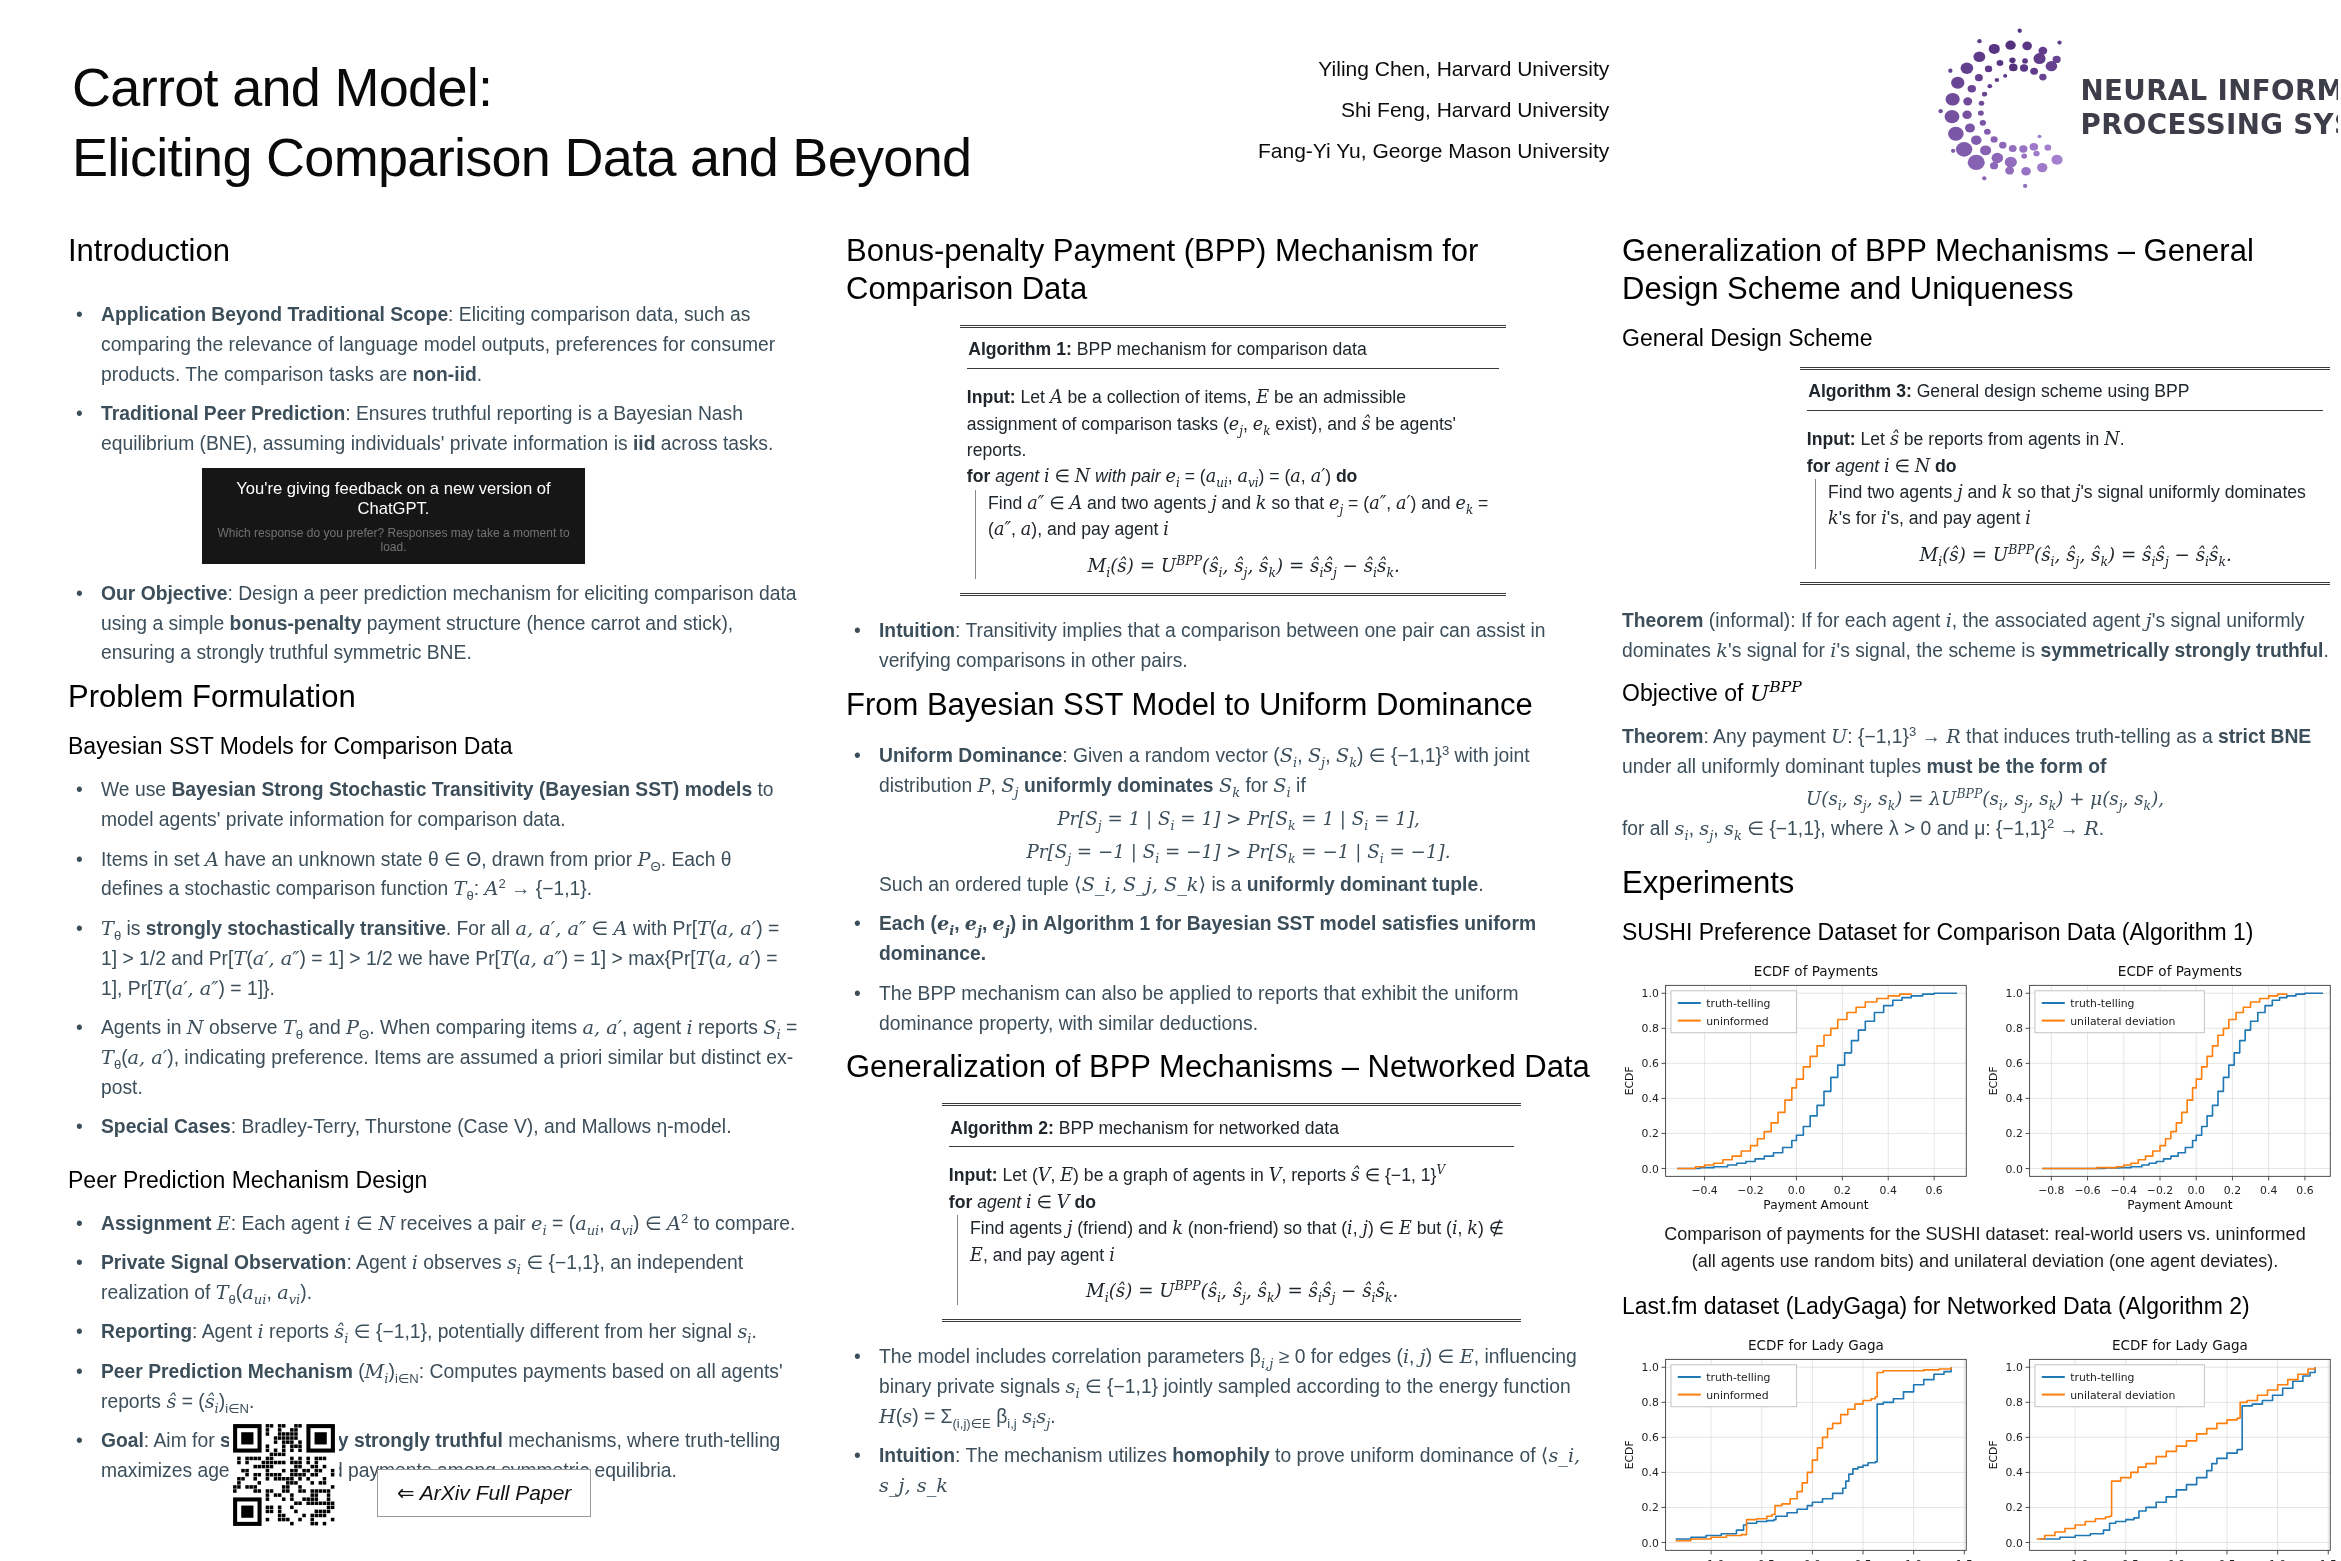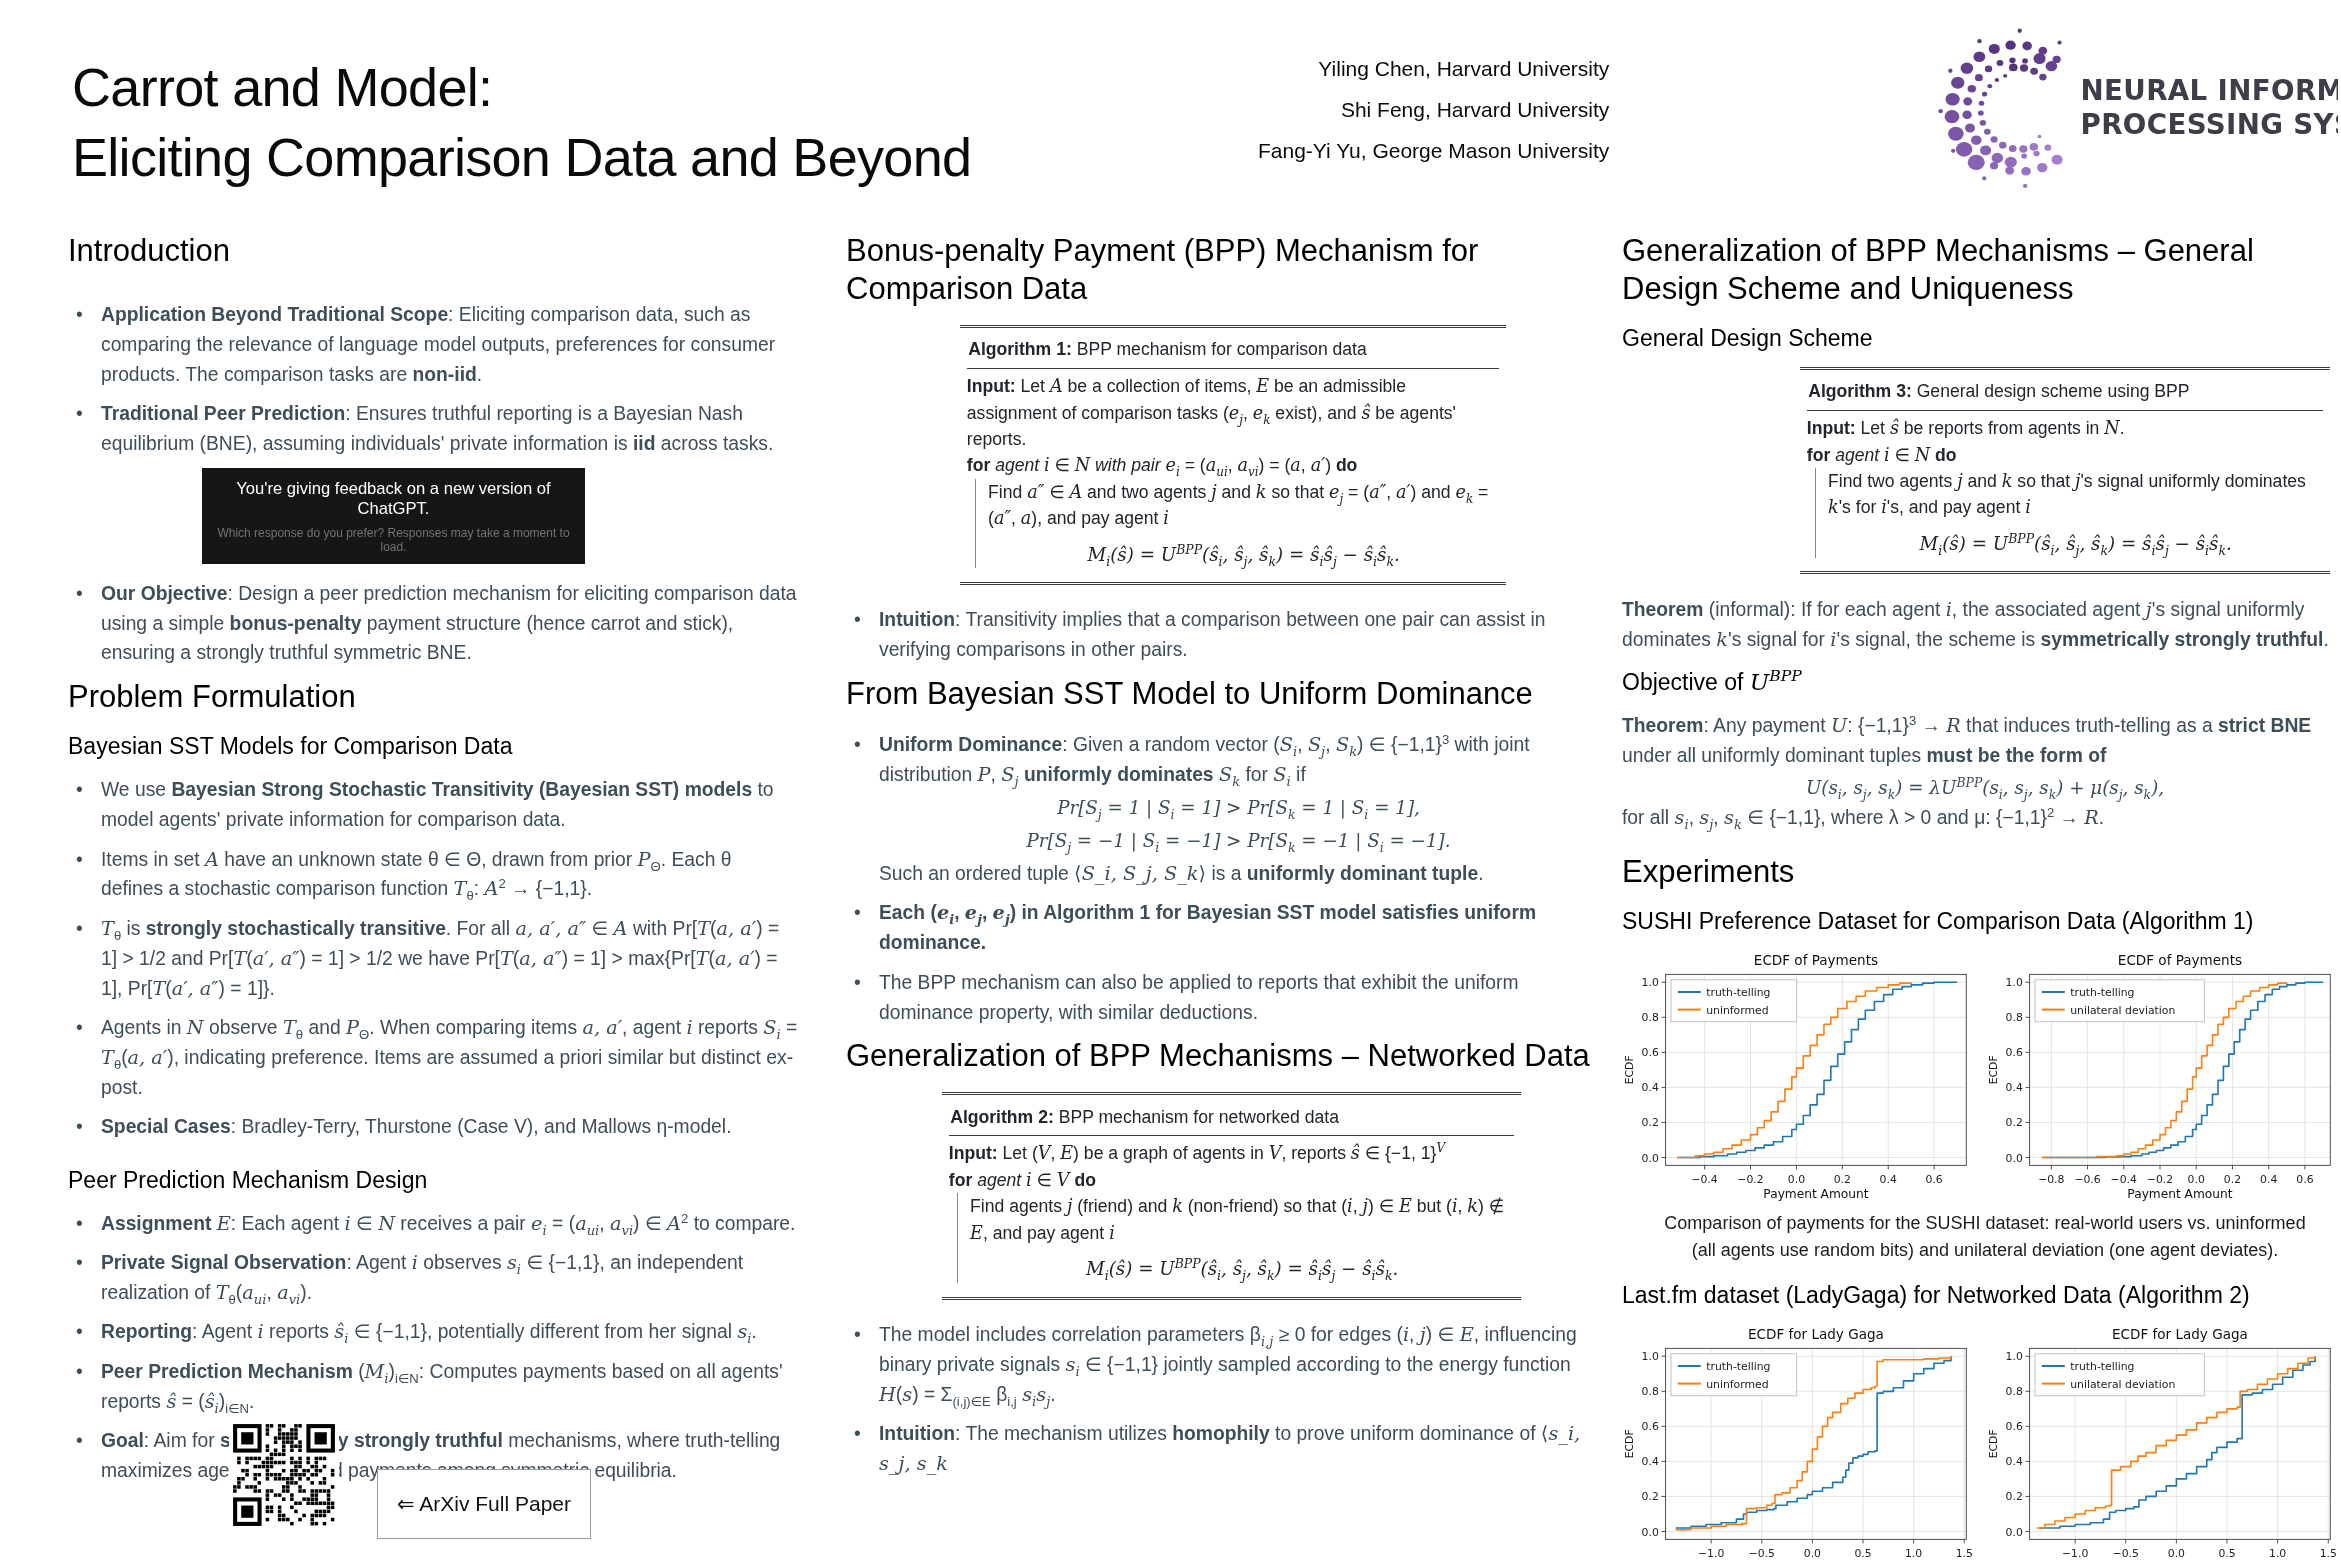--- a/index.html
+++ b/index.html
@@ -25,33 +25,33 @@
   ul.blt{margin:0;padding:0;list-style:none;}
   ul.blt li{position:relative;padding-left:33px;margin-bottom:9.5px;font-size:19.3px;line-height:1.55;color:#3c4e5a;}
   ul.blt li:before{content:"\2022";position:absolute;left:8.1px;top:0;color:#3c4e5a;}
   .eqline{text-align:center;font-size:18.3px;color:#3c4e5a;margin:4.1px 0;}
   
   .gptbox{width:383px;margin:9.5px 0 15px 134px;background:#161616;color:#fff;text-align:center;padding:11px 12.2px 9.5px 12.2px;box-sizing:border-box;}
   .gptbox .l1{font-size:16.6px;}
   .gptbox .l2{font-size:12px;color:#737373;margin-top:6.8px;}
   
   .algo{border-top:3.4px double #3a3a3a;border-bottom:3.4px double #3a3a3a;padding:4.1px 6.8px 11px 6.8px;font-size:17.6px;color:#20262b;line-height:1.5;box-sizing:border-box;background:#fff;}
-  .algo .ttl{border-bottom:1.4px solid #3a3a3a;padding:4.1px 1.4px 5.4px 1.4px;margin-bottom:4px;}
+  .algo .ttl{border-bottom:1.4px solid #3a3a3a;padding:4.1px 1.4px 5.4px 1.4px;margin-bottom:15px;}
   .algo .loop{border-left:1.4px solid #888;margin-left:8.1px;padding-left:12.2px;}
   .algo .eq{text-align:center;margin:9.5px 0 2.7px 0;font-size:18.3px;}
   .algo1{width:546px;margin:4.1px 0 20.3px 114px;}
   .algo2{width:579px;margin:4.1px 0 20.3px 96px;}
   .algo3{width:530px;margin:4.1px 0 20.3px 178px;}
   .thm{font-size:19.3px;line-height:1.55;color:#3c4e5a;margin:0 0 15px 0;}
   
   .plotrow{display:flex;gap:9.5px;margin:2.7px 0 4.1px 0;}
   .caption{text-align:center;font-size:18px;color:#1c1c1c;line-height:1.5;margin:4.1px 0 17.6px 0;}
   
   .qr{position:absolute;left:229px;top:1420px;width:110px;height:110px;}
-  .arxiv{position:absolute;left:377px;top:1469px;border:1.4px solid #9a9a9a;padding:22px 19px;font-size:21px;color:#111;background:#fff;}
+  .arxiv{position:absolute;left:377px;top:1469px;border:1.4px solid #9a9a9a;padding:11px 19px;font-size:21px;font-style:italic;color:#111;background:#fff;}
   svg text{font-family:"DejaVu Sans","Liberation Sans",sans-serif;}
 </style>
 </head>
 <body>
 
 <div class="title">
   <div>Carrot and Model:</div>
   <div>Eliciting Comparison Data and Beyond</div>
 </div>
 

